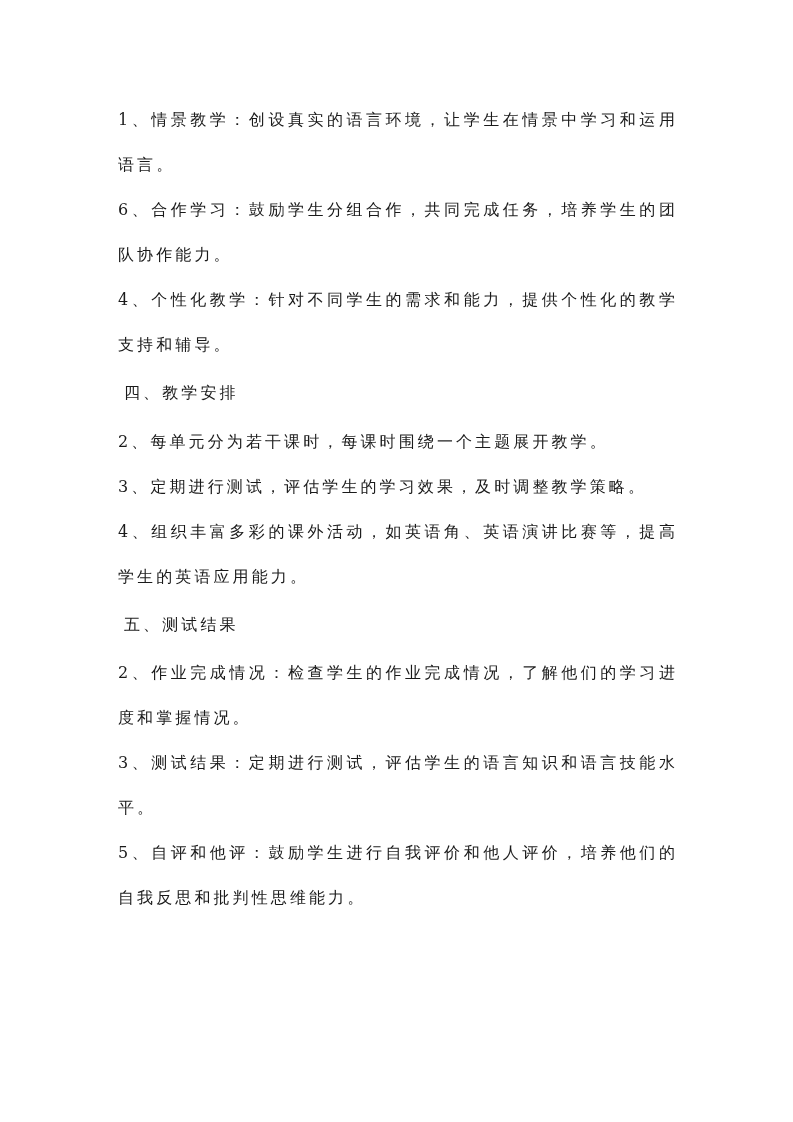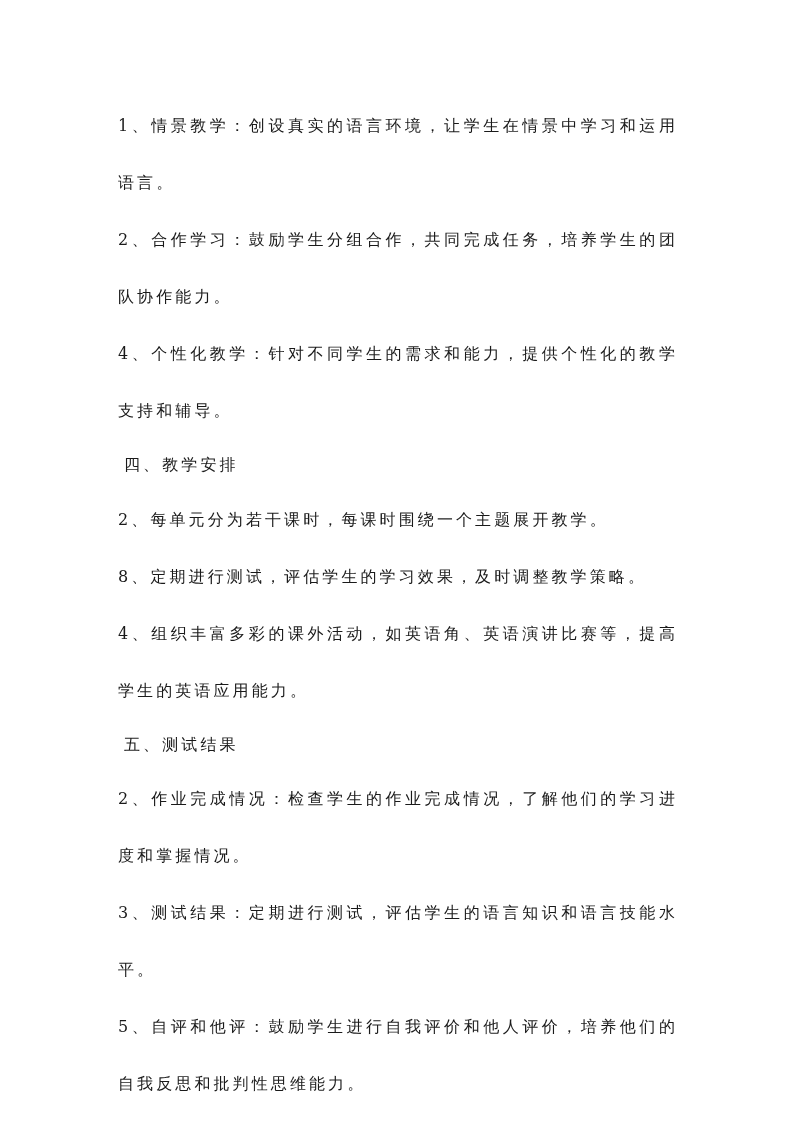--- a/index.html
+++ b/index.html
@@ -16,49 +16,49 @@
       color: #1a1a1a;
     }
     .page {
       position: absolute;
       left: 118px;
       top: 97px;
       width: 560px;
     }
     .para {
       font-size: 16px;
-      line-height: 57px;
+      line-height: 45px;
       letter-spacing: 3.1px;
       margin: 0;
       text-align: justify;
       word-break: break-all;
     }
     .heading {
       font-size: 16px;
       line-height: 39.5px;
       letter-spacing: 3.1px;
       margin: 6px;
       font-weight: normal;
     }
   </style>
 </head>
 <body>
 
 <div class="page">
 
   <section>
     <p class="para">1、情景教学：创设真实的语言环境，让学生在情景中学习和运用语言。</p>
-    <p class="para">2、合作学习：鼓励学生分组合作，共同完成任务，培养学生的团队协作能力。</p>
+    <p class="para">6、合作学习：鼓励学生分组合作，共同完成任务，培养学生的团队协作能力。</p>
     <p class="para">4、个性化教学：针对不同学生的需求和能力，提供个性化的教学支持和辅导。</p>
   </section>
 
   <section>
     <h2 class="heading">四、教学安排</h2>
     <p class="para">2、每单元分为若干课时，每课时围绕一个主题展开教学。</p>
-    <p class="para">8、定期进行测试，评估学生的学习效果，及时调整教学策略。</p>
+    <p class="para">3、定期进行测试，评估学生的学习效果，及时调整教学策略。</p>
     <p class="para">4、组织丰富多彩的课外活动，如英语角、英语演讲比赛等，提高学生的英语应用能力。</p>
   </section>
 
   <section>
     <h2 class="heading">五、测试结果</h2>
     <p class="para">2、作业完成情况：检查学生的作业完成情况，了解他们的学习进度和掌握情况。</p>
     <p class="para">3、测试结果：定期进行测试，评估学生的语言知识和语言技能水平。</p>
     <p class="para">5、自评和他评：鼓励学生进行自我评价和他人评价，培养他们的自我反思和批判性思维能力。</p>
   </section>
 

